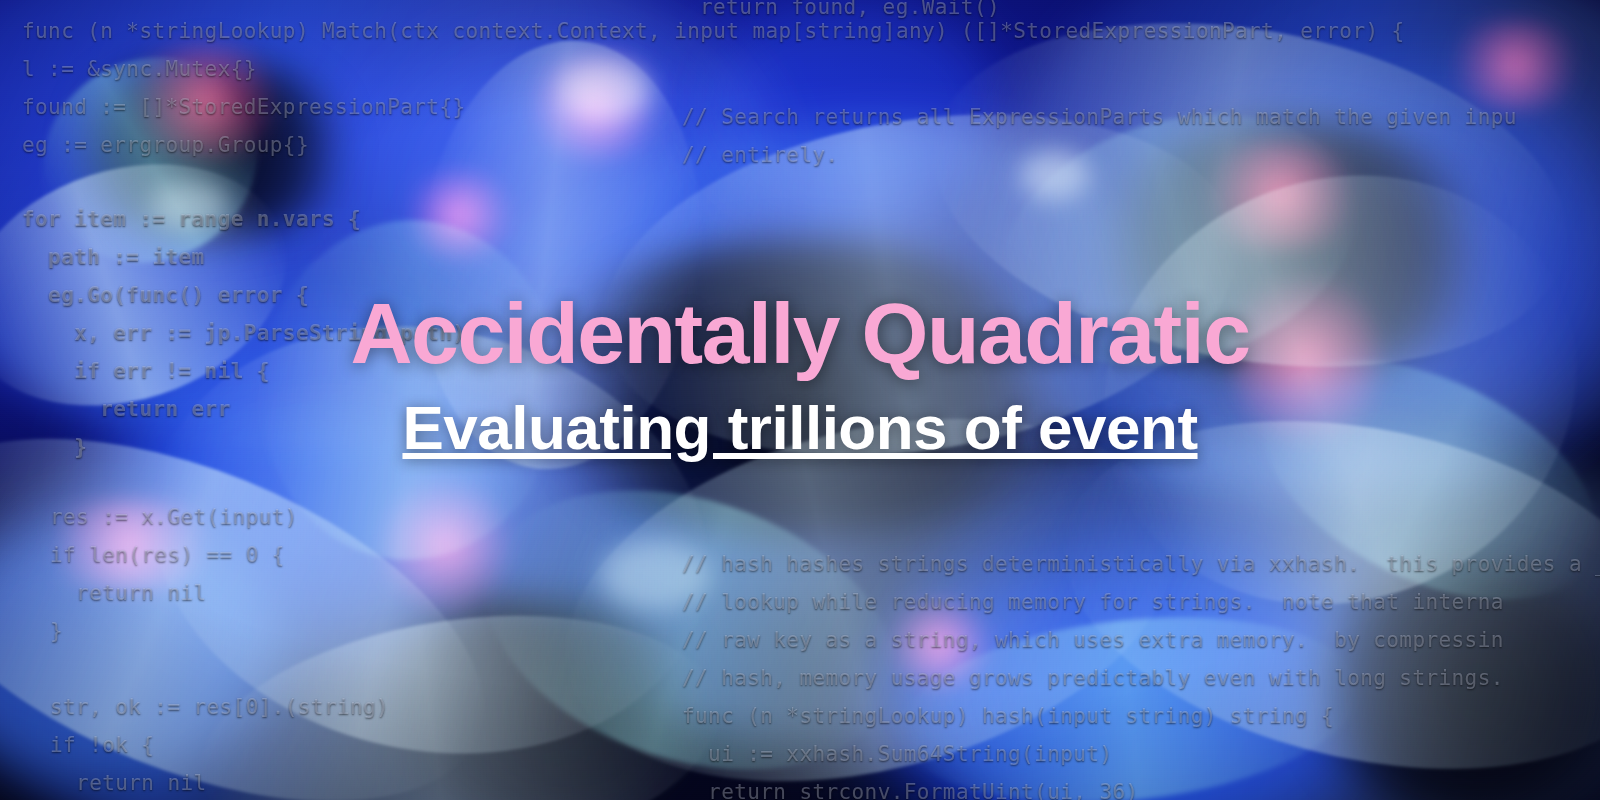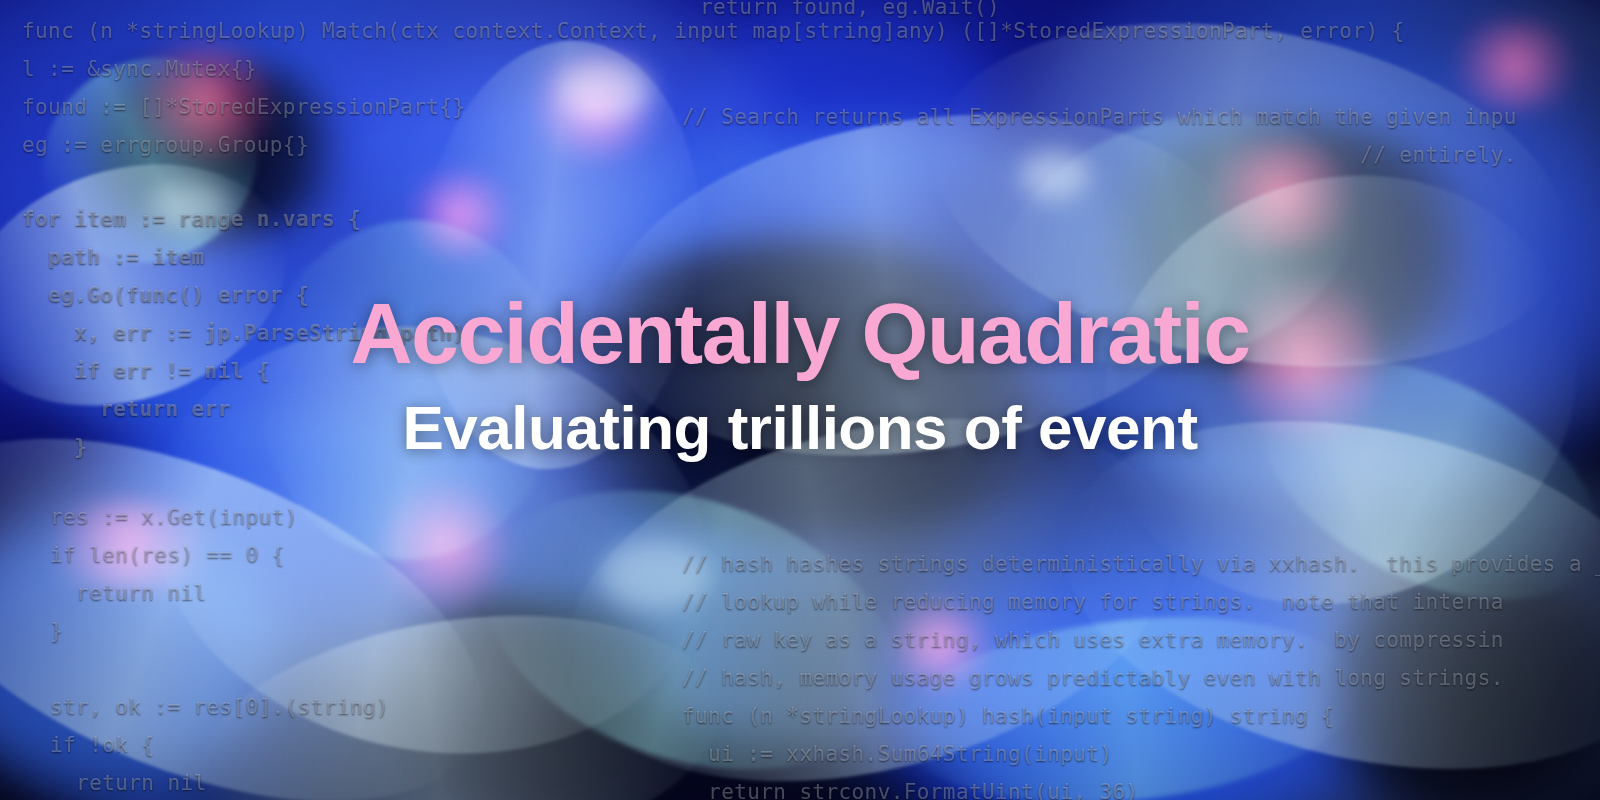--- a/index.html
+++ b/index.html
@@ -67,21 +67,21 @@
     color:rgba(226,232,255,.30);
     white-space:pre;
     letter-spacing:.4px;
     text-shadow:0 1px 2px rgba(0,0,0,.55);
     pointer-events:none;
   }
   #code-left     {left:22px;  top:12px;}
   #code-left-mid {left:22px;  top:200px;font-weight:bold;}
   #code-left-low {left:50px;  top:498px;}
   #code-right-sig{left:690px; top:18px;}
-  #code-right-mid{left:682px; top:98px;text-align:right;}
+  #code-right-mid{left:682px; top:98px;}
   #code-right-fn {left:682px; top:174px;}
   #code-right-low{left:682px; top:545px;}
 
   
   .hero{
     position:absolute;left:0;right:0;top:290px;
     text-align:center;
     pointer-events:none;
   }
   .hero-title{
@@ -94,20 +94,21 @@
     text-shadow:0 2px 16px rgba(0,0,0,.45);
   }
   .hero-sub{
     margin:0;
     font-size:62px;
     font-weight:bold;
     color:#ffffff;
     line-height:1.62;
     letter-spacing:-0.5px;
     text-shadow:0 2px 14px rgba(0,0,0,.45);
+    text-decoration:underline;
   }
 </style>
 </head>
 <body>
 
 <div id="stage">
 
   <div class="bg">
     <div class="bg-base"></div>
 

